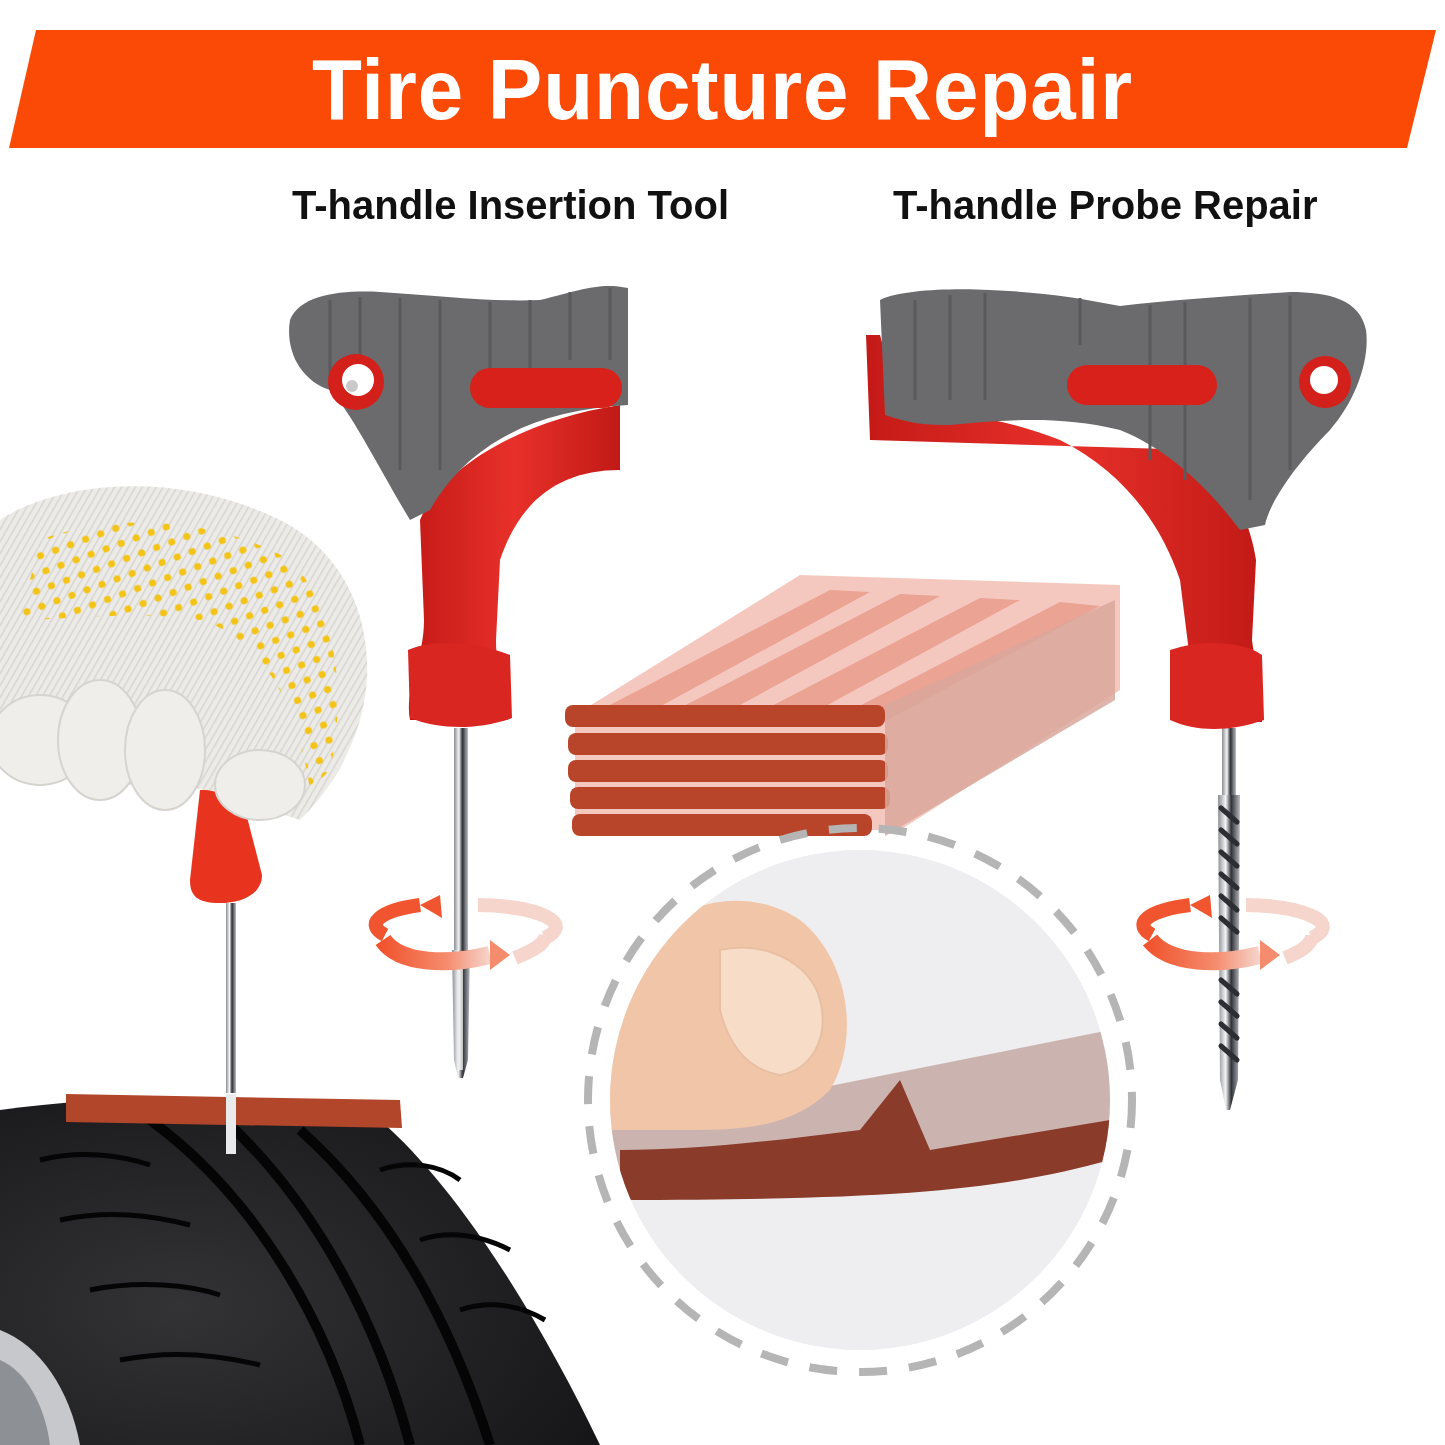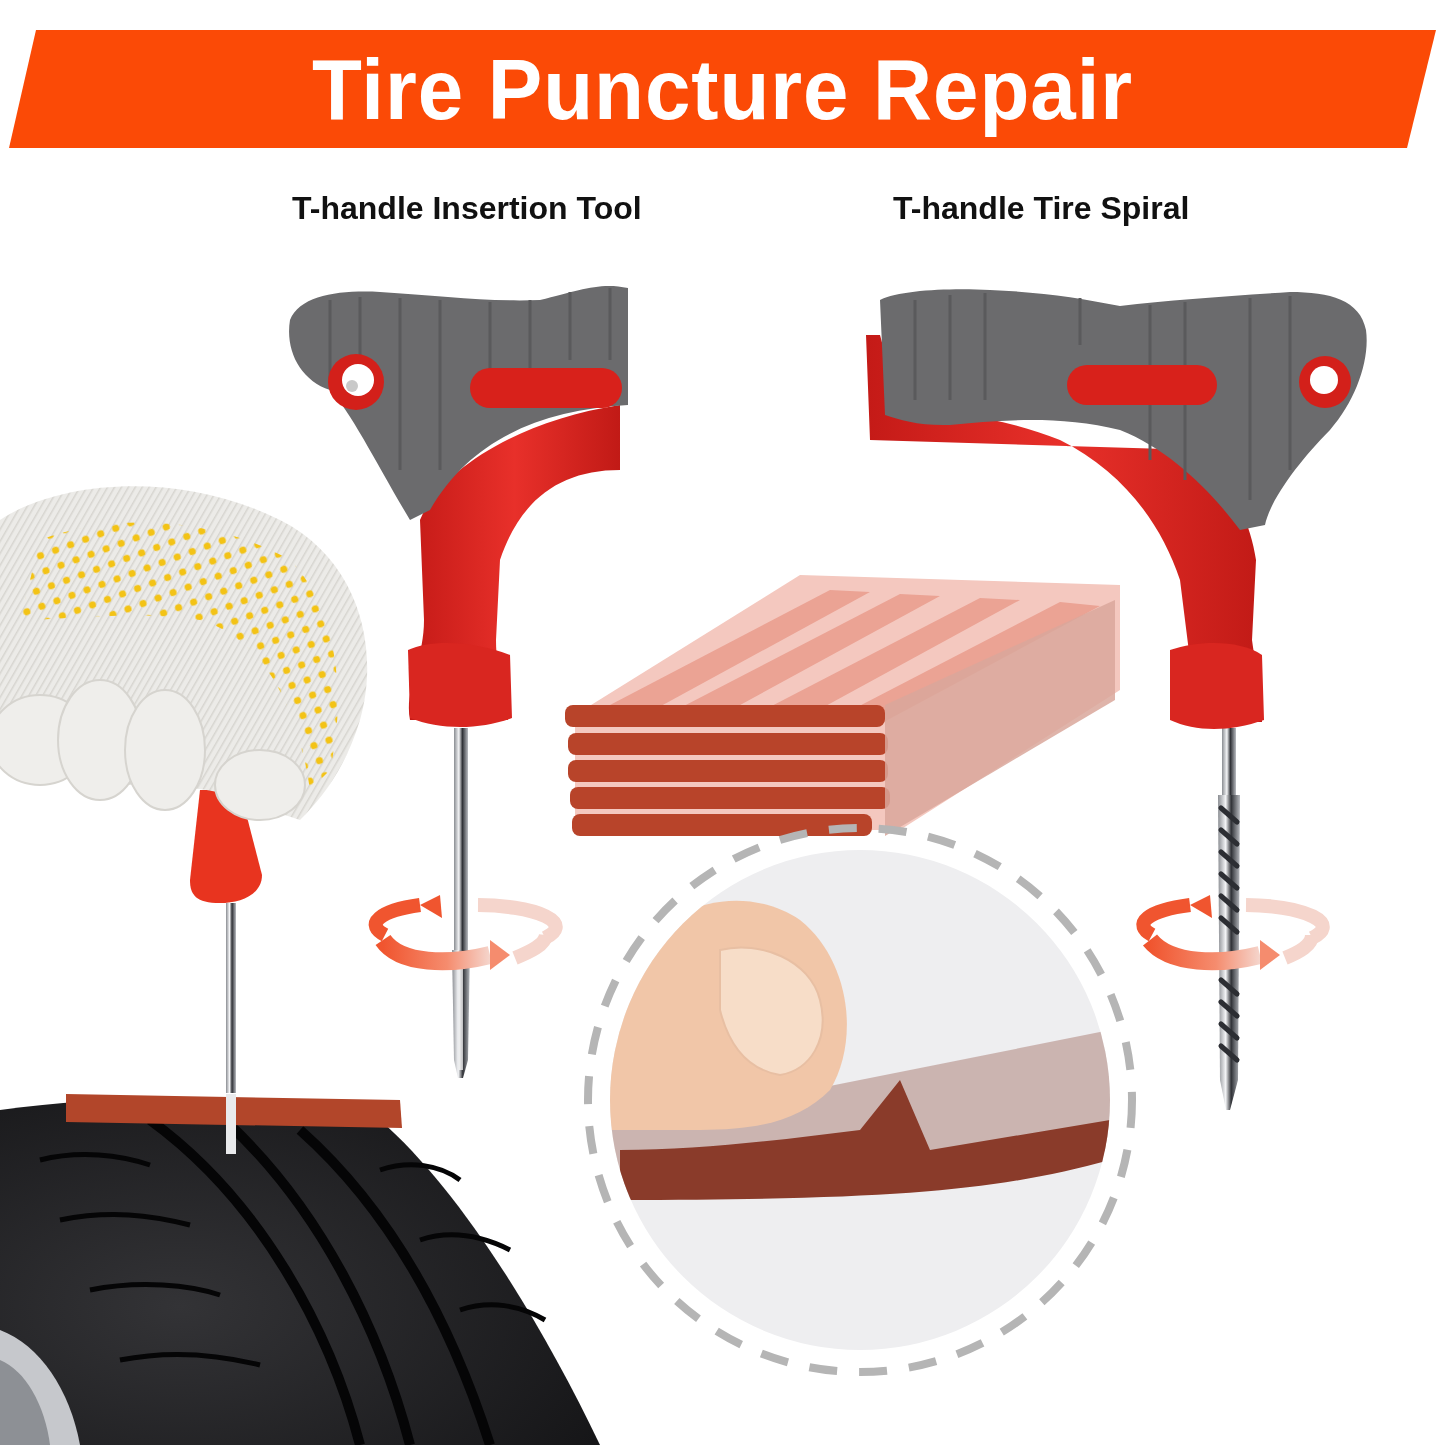--- a/index.html
+++ b/index.html
@@ -6,35 +6,35 @@
     body { width: 1445px; height: 1445px; position: relative; overflow: hidden; font-family: "Liberation Sans", sans-serif; }
     .abs { position: absolute; }
     .banner-title {
       position: absolute; left: 0; top: 30px; width: 1445px; height: 118px;
       display: flex; align-items: center; justify-content: center;
       color: #ffffff; font-weight: 700; font-size: 86px; letter-spacing: 1px;
       font-family: "Liberation Sans", sans-serif;
       transform: scaleX(0.95);
     }
     .subtitle {
-      position: absolute; top: 190px; color: #111111; font-weight: 700; font-size: 32px;
+      position: absolute; top: 183px; color: #111111; font-weight: 700; font-size: 40px;
       font-family: "Liberation Sans", sans-serif; white-space: nowrap;
     }
     svg { display: block; }
   </style>
 </head>
 <body>
 
 <svg class="abs" style="left:0;top:0" width="1445" height="170">
   <polygon points="36,30 1436,30 1407,148 9,148" fill="#fb4a06"></polygon>
 </svg>
 <div class="banner-title">Tire Puncture Repair</div>
 
 <div class="subtitle" style="left:292px;">T-handle Insertion Tool</div>
-<div class="subtitle" style="left:893px;">T-handle Tire Spiral</div>
+<div class="subtitle" style="left:893px;">T-handle Probe Repair</div>
 
 <svg class="abs" style="left:0;top:0" width="1445" height="1445" viewBox="0 0 1445 1445">
   <defs>
     <linearGradient id="metal" x1="0" x2="1" y1="0" y2="0">
       <stop offset="0" stop-color="#8a8d92"></stop>
       <stop offset="0.35" stop-color="#f4f5f7"></stop>
       <stop offset="0.6" stop-color="#2f3136"></stop>
       <stop offset="1" stop-color="#b9bcc1"></stop>
     </linearGradient>
     <linearGradient id="redShade" x1="0" x2="1">

